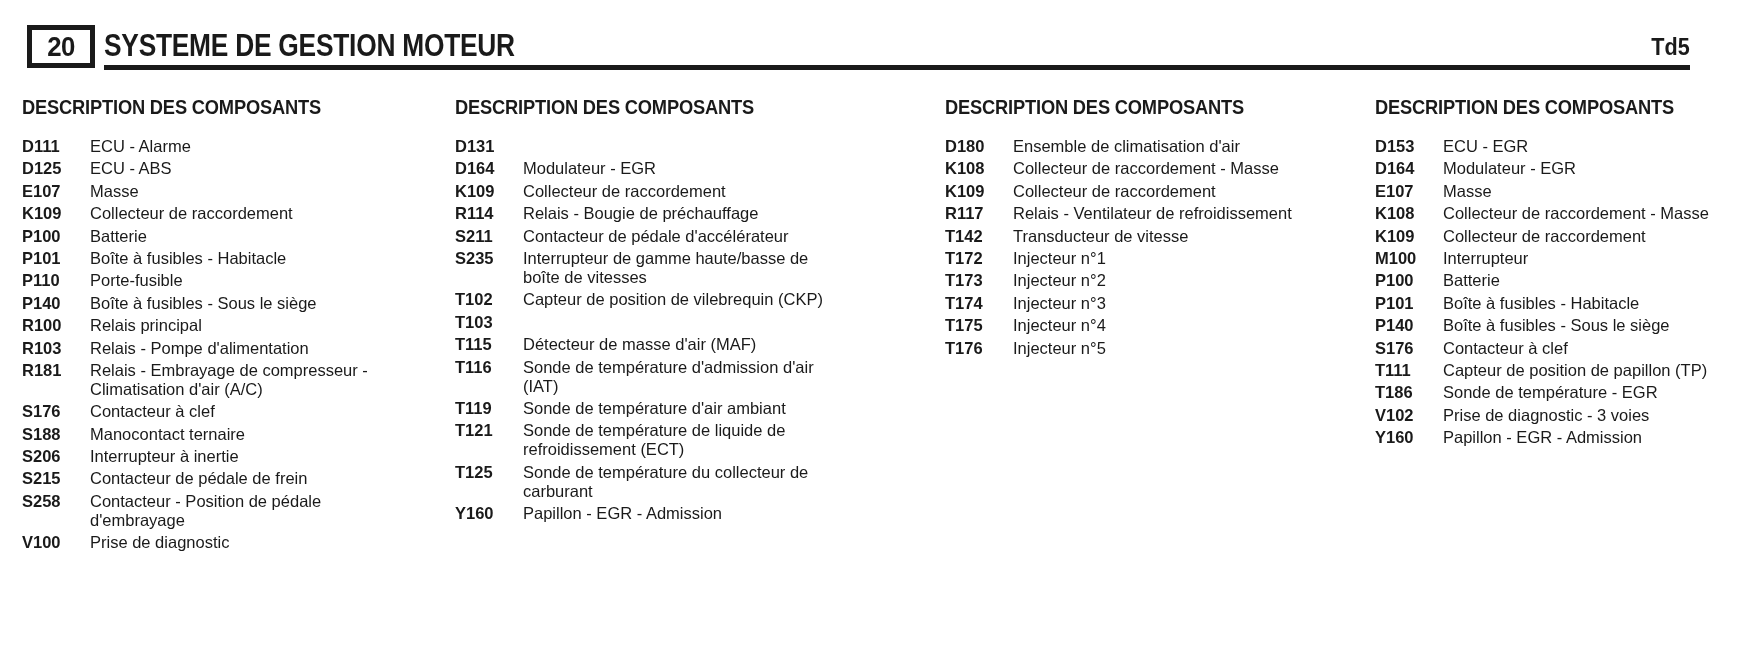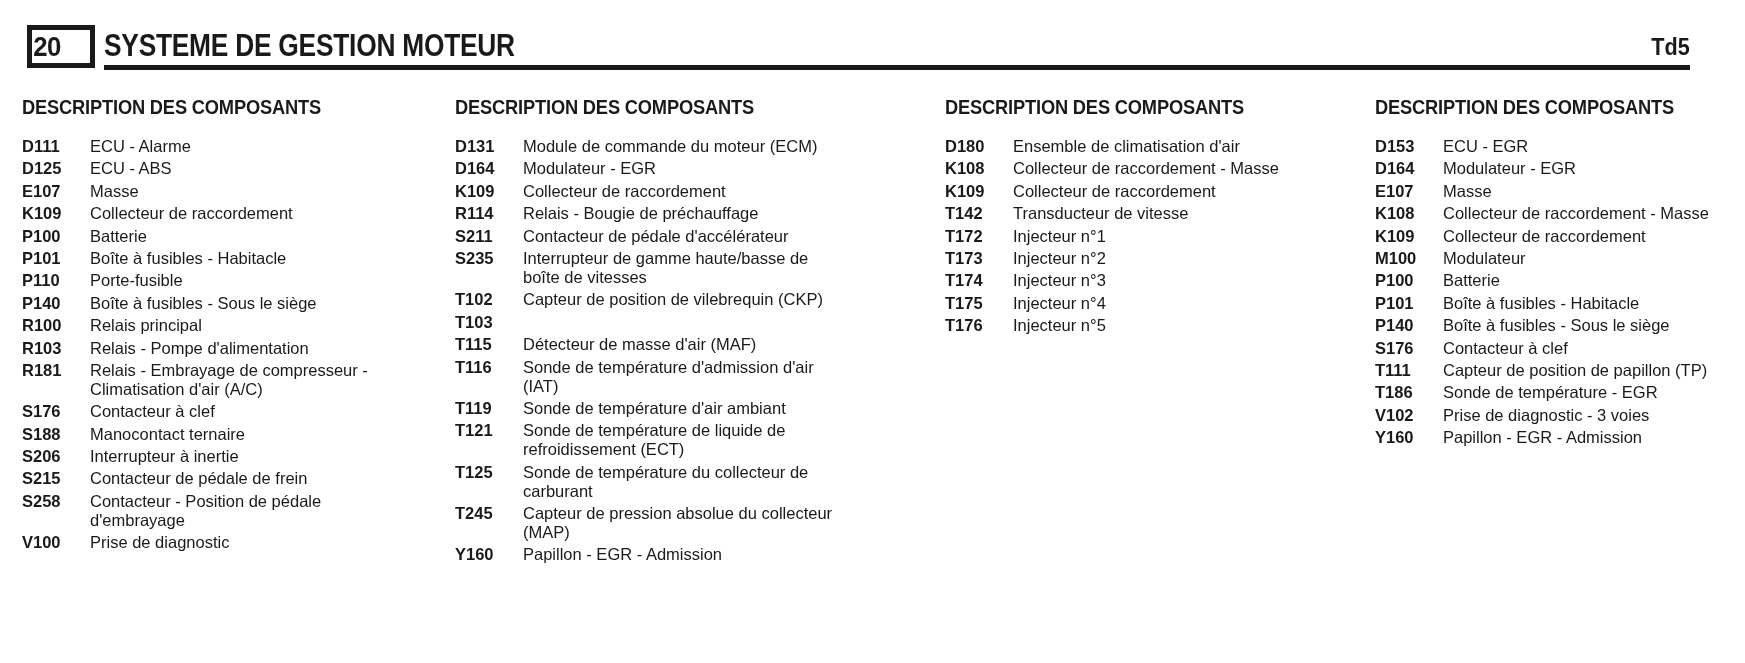--- a/index.html
+++ b/index.html
@@ -16,21 +16,21 @@
     background: #ffffff;
     overflow: hidden;
   }
 
   
   .section-box {
     position: absolute;
     left: 27px; top: 25px;
     width: 68px; height: 43px;
     border: 5px solid #1a1a1a;
-    display: flex; align-items: center; justify-content: flex-start;
+    display: flex; align-items: center; justify-content: center;
   }
   .section-box .num {
     font-weight: bold;
     font-size: 28px;
     letter-spacing: -0.5px;
     display: inline-block;
     transform: scaleX(0.92);
   }
   .page-title {
     position: absolute;
@@ -209,21 +209,20 @@
         </div>
       </div>
   </section>
 
   <section class="col col-2">
     <h2 class="colhead"><span class="cond">DESCRIPTION DES COMPOSANTS</span></h2>
     <div class="list">
 
         <div class="row">
           <span class="code">D131</span>
-          <span class="desc">Module de commande du moteur (ECM)</span>
         </div>
 
         <div class="row">
           <span class="code">D164</span>
           <span class="desc">Modulateur - EGR</span>
         </div>
 
         <div class="row">
           <span class="code">K109</span>
           <span class="desc">Collecteur de raccordement</span>
@@ -275,25 +274,20 @@
           <span class="desc">Sonde de température de liquide de
 refroidissement (ECT)</span>
         </div>
 
         <div class="row">
           <span class="code">T125</span>
           <span class="desc">Sonde de température du collecteur de
 carburant</span>
         </div>
 
-        <div class="row">
-          <span class="code">T245</span>
-          <span class="desc">Capteur de pression absolue du collecteur
-(MAP)</span>
-        </div>
 
         <div class="row">
           <span class="code">Y160</span>
           <span class="desc">Papillon - EGR - Admission</span>
         </div>
       </div>
   </section>
 
   <section class="col col-3">
     <h2 class="colhead"><span class="cond">DESCRIPTION DES COMPOSANTS</span></h2>
@@ -307,20 +301,24 @@
         <div class="row">
           <span class="code">K108</span>
           <span class="desc">Collecteur de raccordement - Masse</span>
         </div>
 
         <div class="row">
           <span class="code">K109</span>
           <span class="desc">Collecteur de raccordement</span>
         </div>
 
+        <div class="row">
+          <span class="code">R117</span>
+          <span class="desc">Relais - Ventilateur de refroidissement</span>
+        </div>
 
         <div class="row">
           <span class="code">T142</span>
           <span class="desc">Transducteur de vitesse</span>
         </div>
 
         <div class="row">
           <span class="code">T172</span>
           <span class="desc">Injecteur n°1</span>
         </div>
@@ -371,21 +369,21 @@
           <span class="desc">Collecteur de raccordement - Masse</span>
         </div>
 
         <div class="row">
           <span class="code">K109</span>
           <span class="desc">Collecteur de raccordement</span>
         </div>
 
         <div class="row">
           <span class="code">M100</span>
-          <span class="desc">Modulateur</span>
+          <span class="desc">Interrupteur</span>
         </div>
 
         <div class="row">
           <span class="code">P100</span>
           <span class="desc">Batterie</span>
         </div>
 
         <div class="row">
           <span class="code">P101</span>
           <span class="desc">Boîte à fusibles - Habitacle</span>

